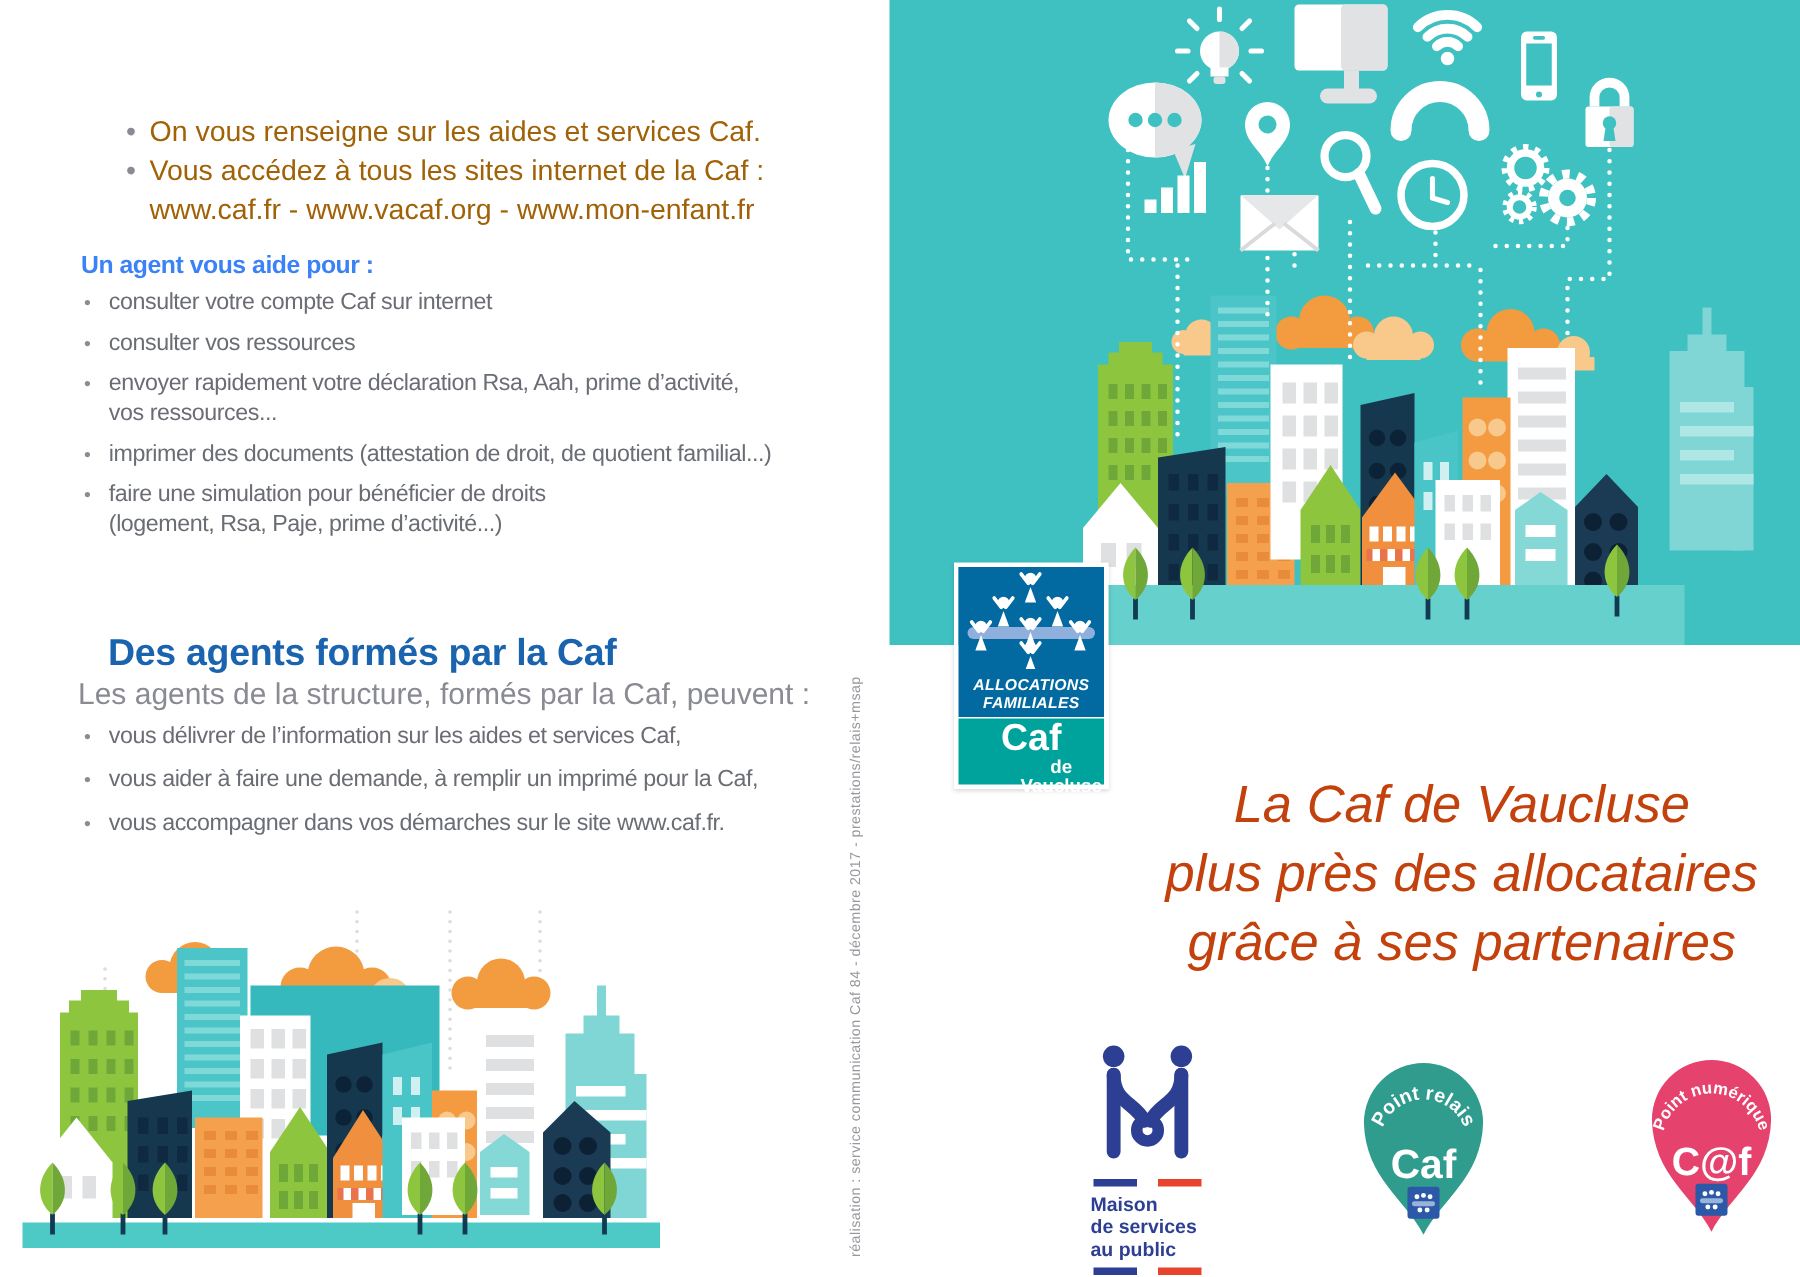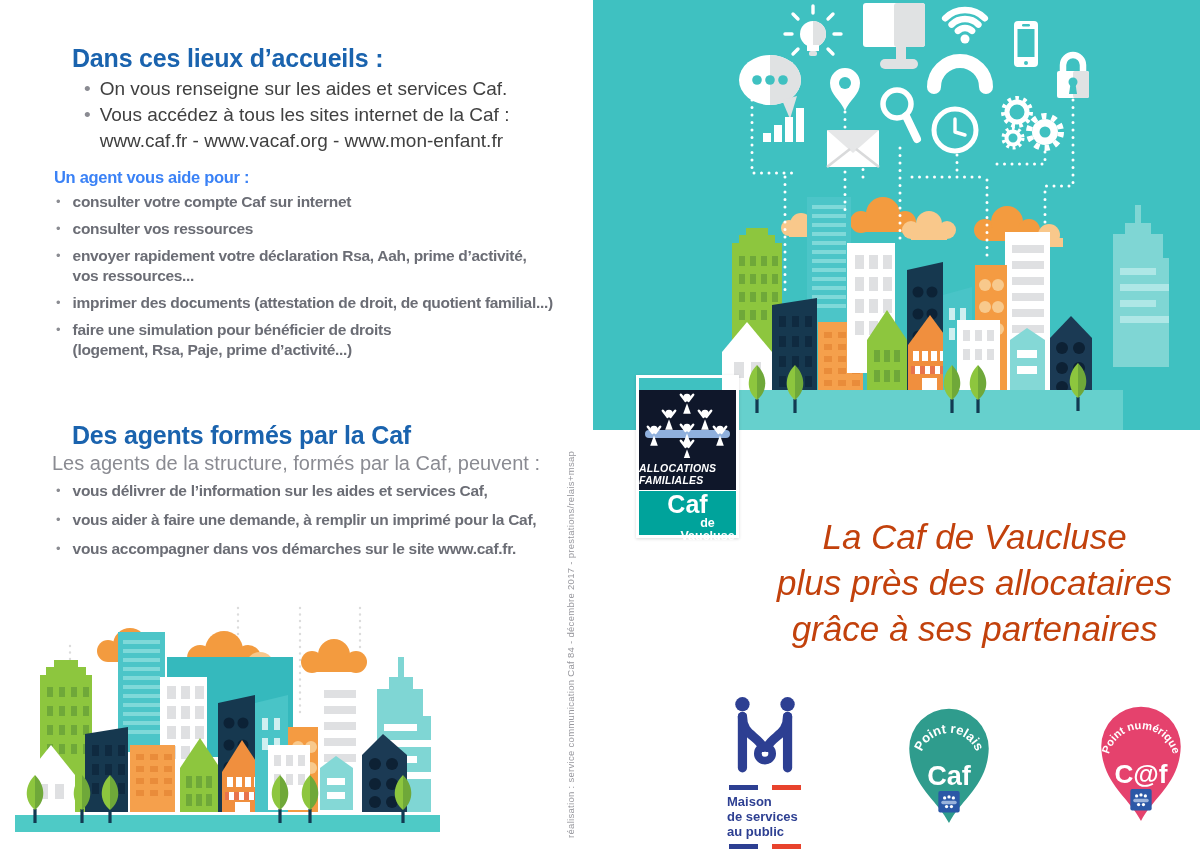--- a/index.html
+++ b/index.html
@@ -2,36 +2,36 @@
 <html><head>
 <meta charset="utf-8">
 <style>
   html,body{margin:0;padding:0;}
   body{width:1200px;height:851px;position:relative;background:#ffffff;
        font-family:"Liberation Sans",sans-serif;overflow:hidden;}
   .abs{position:absolute;}
   .pre{white-space:pre;}
   
   .h-blue{color:#1a63ae;font-weight:bold;font-size:25px;letter-spacing:-0.2px;margin:0;}
-  .t-gray{color:#404040;font-size:19px;line-height:26px;}
+  .t-gray{color:#a16207;font-size:19px;line-height:26px;}
   .rows .row{display:flex;gap:9px;}
   .dot1{color:#8a8b92;font-size:19px;line-height:26px;}
   .intro-cond{color:#3b82f6;font-weight:bold;font-size:16.5px;letter-spacing:-0.3px;}
   .li{display:flex;gap:12px;margin-bottom:7px;}
   .li .b{color:#8b8c92;font-size:13px;line-height:20px;}
-  .li .txt{color:#6b6d75;font-weight:bold;font-size:15.5px;letter-spacing:-0.3px;line-height:20px;white-space:pre;}
+  .li .txt{color:#6b6d75;font-weight:normal;font-size:15.5px;letter-spacing:-0.3px;line-height:20px;white-space:pre;}
   .t-intro3{color:#8a8b92;font-size:20px;}
   
   .fold{color:#97979d;font-size:9.5px;letter-spacing:.3px;transform:rotate(-90deg);
         transform-origin:0 0;width:295px;white-space:pre;}
   
   .hero{left:593px;top:0;width:607px;height:430px;background:#3fc1c1;}
   
   .caf-logo{left:636px;top:375px;width:97px;border:3px solid #fff;box-shadow:0 1px 3px rgba(0,0,0,.15);}
-  .caf-blue{background:#0f172a;height:100px;position:relative;margin-top:12px;}
+  .caf-blue{background:#0369a1;height:100px;position:relative;text-align:center;}
   .caf-brand{color:#fff;font-style:italic;font-weight:bold;font-size:10.5px;line-height:12px;letter-spacing:.2px;}
   .caf-teal{background:#00a39b;height:44px;text-align:center;color:#fff;}
   .caf-name{font-weight:bold;font-size:25px;line-height:26px;margin-top:1px;}
   .caf-dept{font-weight:bold;font-size:12.5px;line-height:13px;padding-left:40px;}
   
   .headline{right:28px;top:514px;text-align:center;color:#c2410c;font-size:35px;line-height:46px;white-space:pre;font-style:italic;}
   
   .msap{left:723px;top:696px;width:84px;}
   .msap-bars{display:flex;gap:14px;width:72px;margin:5px 0 4px 6px;}
   .msap-bars span{height:5px;flex:0 0 29px;}
@@ -52,21 +52,20 @@
         <path d="M0,-37 C10,-27 12,-12 0,-2 Z" fill="#6fa839"></path>
       </g>
       <g id="person" fill="#fff" stroke="#fff">
         <circle cx="0" cy="-11" r="4" stroke="none"></circle>
         <path d="M-6.5,-14 L-1.5,-7.5 M6.5,-14 L1.5,-7.5" stroke-width="2.6" stroke-linecap="round" fill="none"></path>
         <path d="M-4,6 L0,-5 L4,6 Z" stroke="none"></path>
       </g>
     </defs>
   </svg>
 
-  <div class="abs h-blue" style="left:72px;top:44px">Dans ces lieux d’accueils :</div>
 
   <div class="abs rows" style="left:84px;top:76px">
     <div class="row">
         <span class="dot1">•</span>
         <span class="t-gray pre">On vous renseigne sur les aides et services Caf.</span>
       </div>
     <div class="row">
         <span class="dot1">•</span>
         <span class="t-gray pre">Vous accédez à tous les sites internet de la Caf :</span>
       </div>

